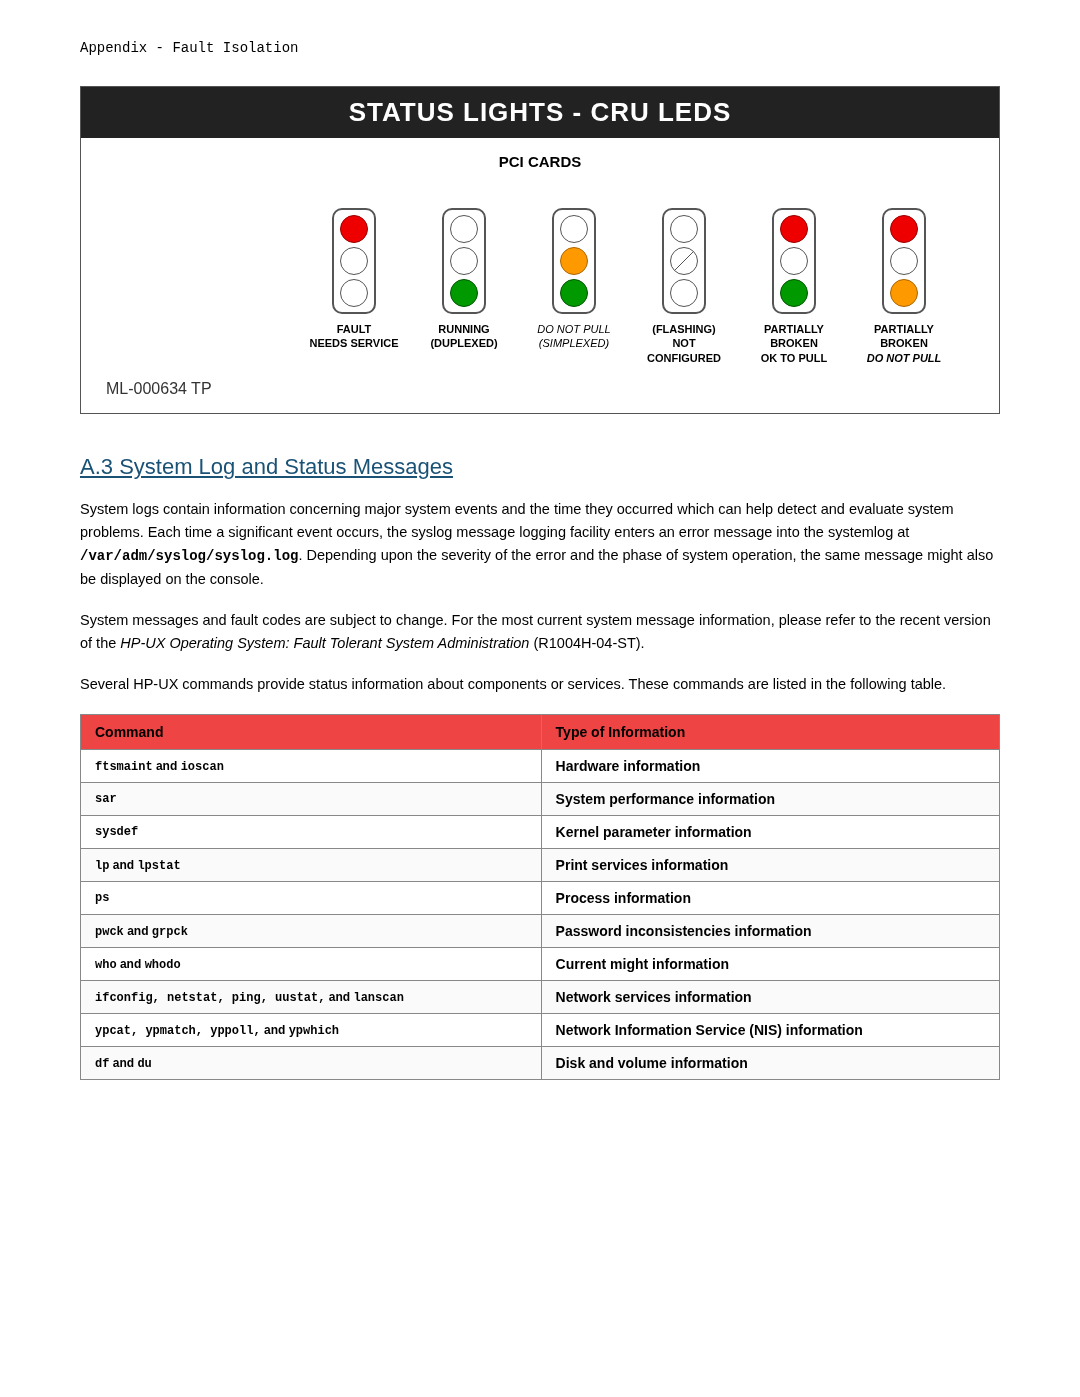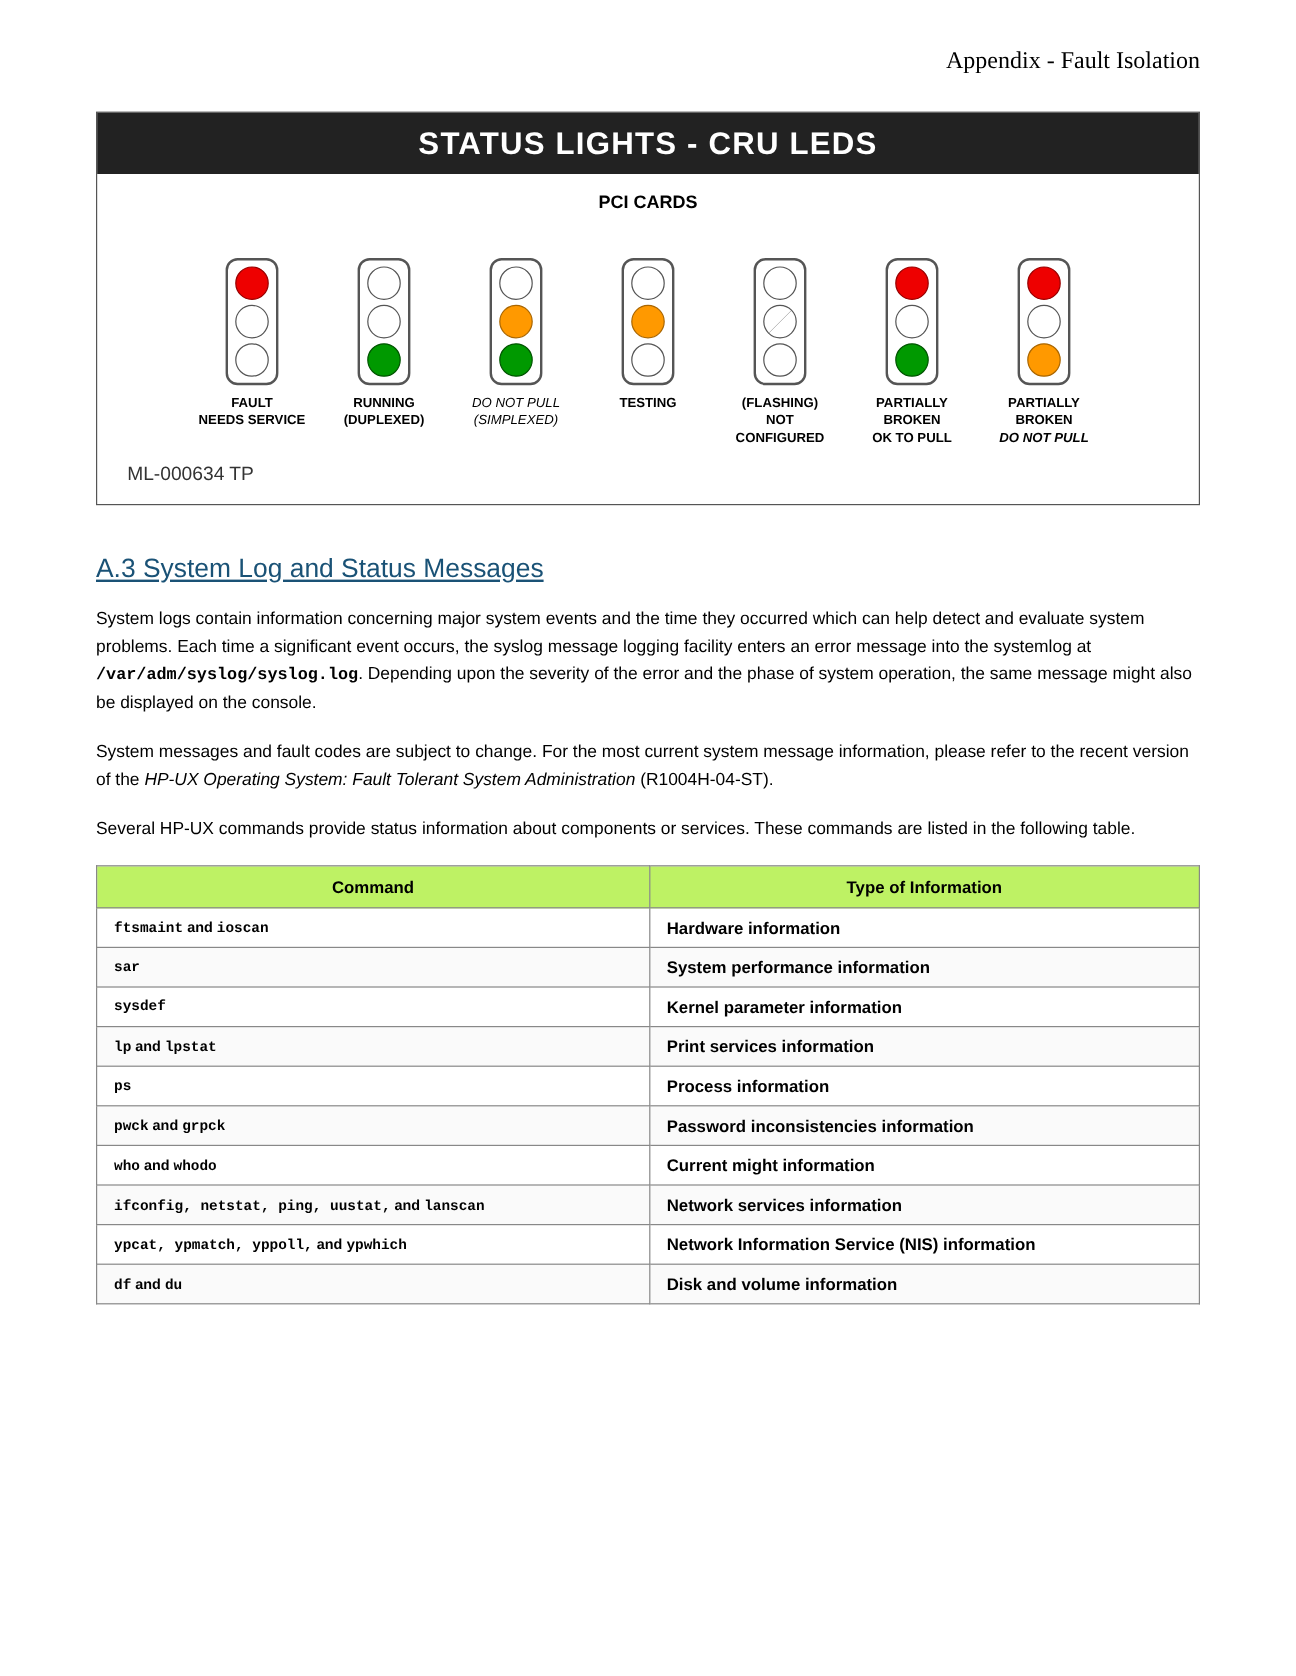--- a/index.html
+++ b/index.html
@@ -6,24 +6,24 @@
     body {
       background: #fff;
       font-family: 'Times New Roman', Times, serif;
       font-size: 15px;
       color: #000;
       width: 1080px;
       min-height: 1397px;
       padding: 40px 80px;
     }
     .page-header {
-      text-align: right;
-      font-size: 20px;
+      text-align: left;
+      font-size: 14px;
       margin-bottom: 30px;
-      font-family: Liberation Serif, serif;
+      font-family: Liberation Mono, monospace;
     }
     
     .status-box {
       border: 1px solid #555;
       margin-bottom: 40px;
     }
     .status-title-bar {
       background: #222;
       color: #fff;
       text-align: center;
@@ -38,21 +38,21 @@
     }
     .pci-cards-title {
       text-align: center;
       font-weight: bold;
       font-size: 15px;
       font-family: Arial, sans-serif;
       margin-bottom: 38px;
     }
     .traffic-lights-row {
       display: flex;
-      justify-content: center;
+      justify-content: flex-end;
       align-items: flex-start;
       padding: 0 20px;
       margin-bottom: 10px;
     }
     .light-item {
       display: flex;
       flex-direction: column;
       align-items: center;
       width: 110px;
     }
@@ -123,22 +123,22 @@
       width: 100%;
       border-collapse: collapse;
       margin-top: 10px;
       font-family: Arial, sans-serif;
       font-size: 14px;
     }
     .cmd-table th {
       border: 1px solid #888;
       padding: 9px 14px;
       font-weight: bold;
-      text-align: center;
-      background: #bef264;
+      text-align: left;
+      background: #ef4444;
     }
     .cmd-table td {
       border: 1px solid #888;
       padding: 8px 14px;
       vertical-align: middle;
     }
     .cmd-table td:first-child {
       font-family: 'Courier New', Courier, monospace;
       font-weight: bold;
       font-size: 12px;
@@ -183,28 +183,20 @@
 
       <div class="light-item">
         <div class="traffic-light">
           <div class="bulb"></div>
           <div class="bulb yellow"></div>
           <div class="bulb green"></div>
         </div>
         <div class="light-label italic">DO NOT PULL<br>(SIMPLEXED)</div>
       </div>
 
-      <div class="light-item">
-        <div class="traffic-light">
-          <div class="bulb"></div>
-          <div class="bulb yellow"></div>
-          <div class="bulb"></div>
-        </div>
-        <div class="light-label">TESTING</div>
-      </div>
 
       <div class="light-item">
         <div class="traffic-light">
           <div class="bulb"></div>
           <div class="bulb diag"></div>
           <div class="bulb"></div>
         </div>
         <div class="light-label">(FLASHING)<br>NOT<br>CONFIGURED</div>
       </div>
 

